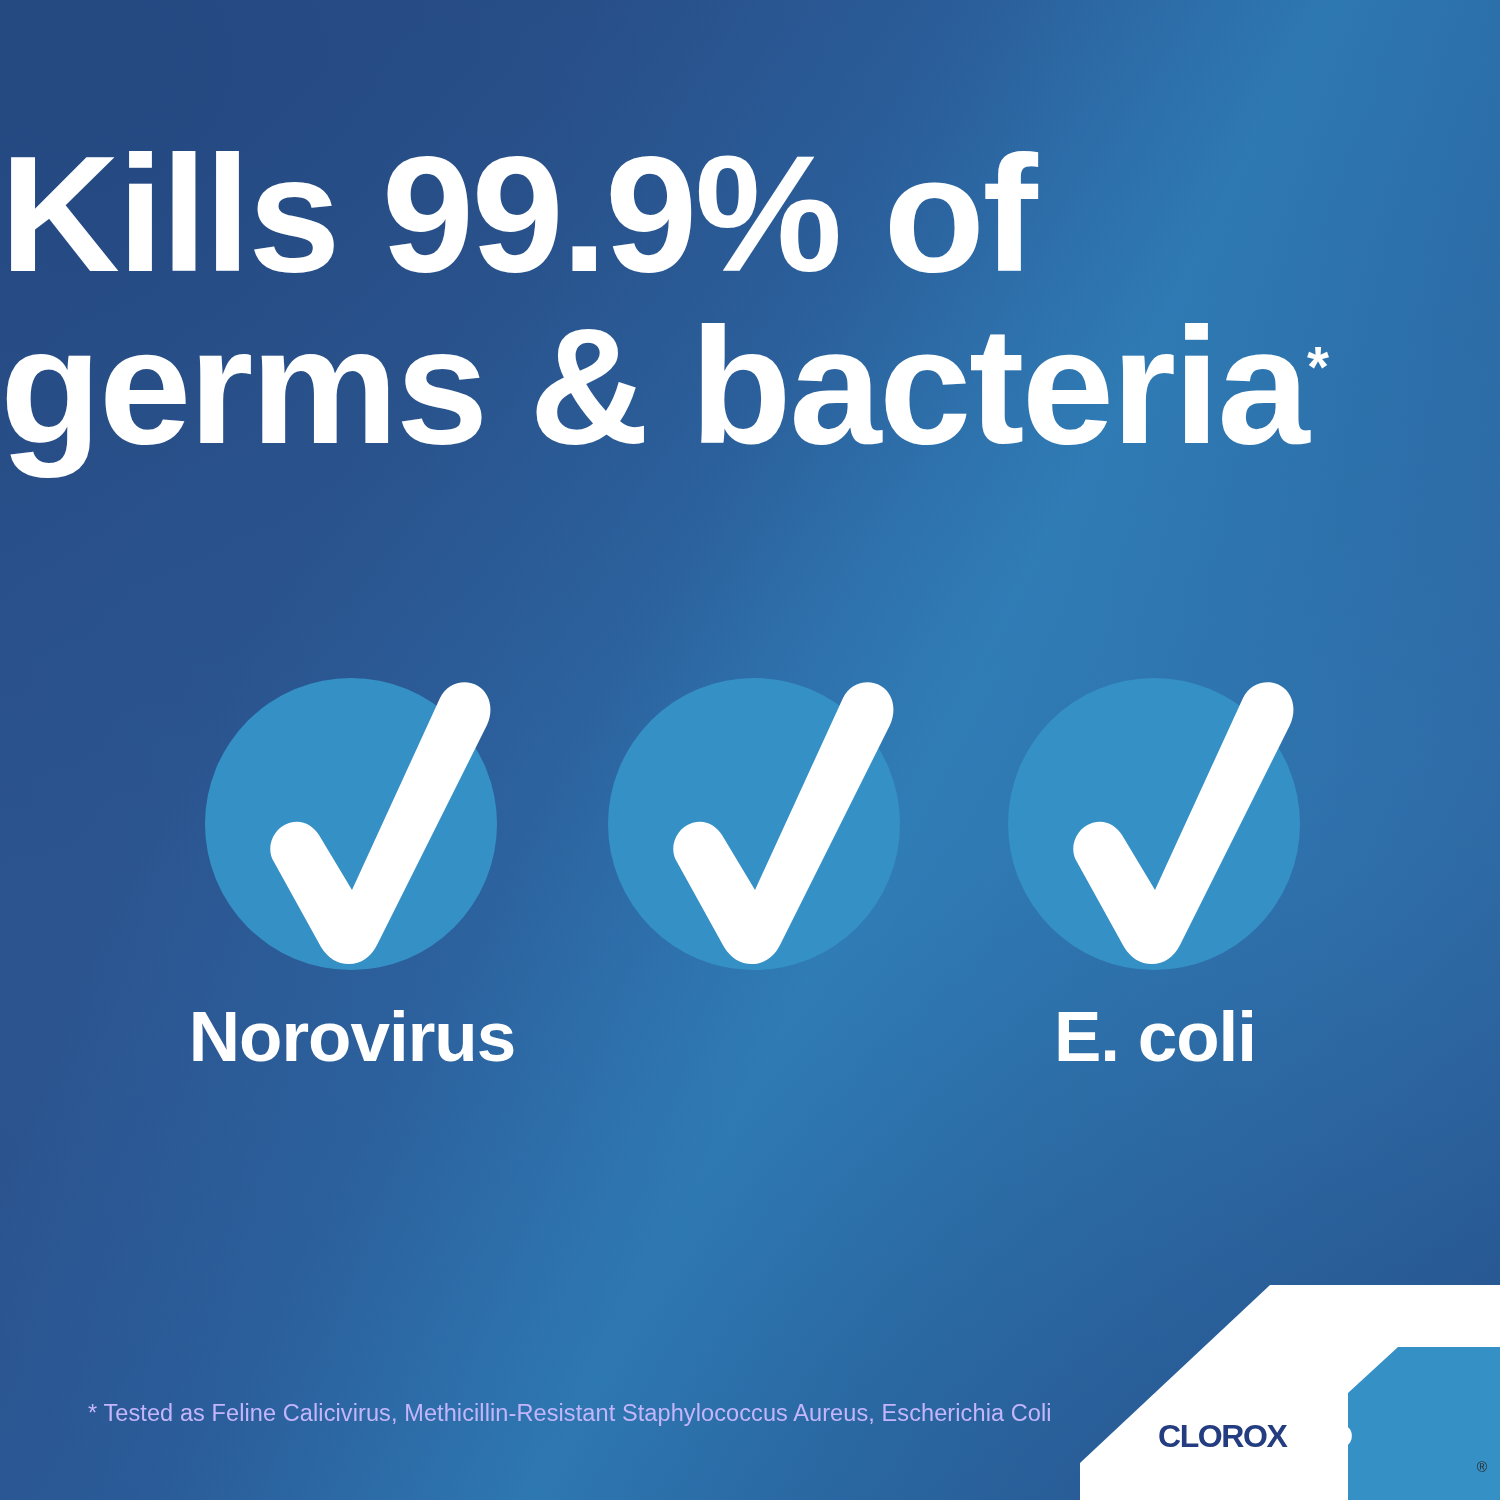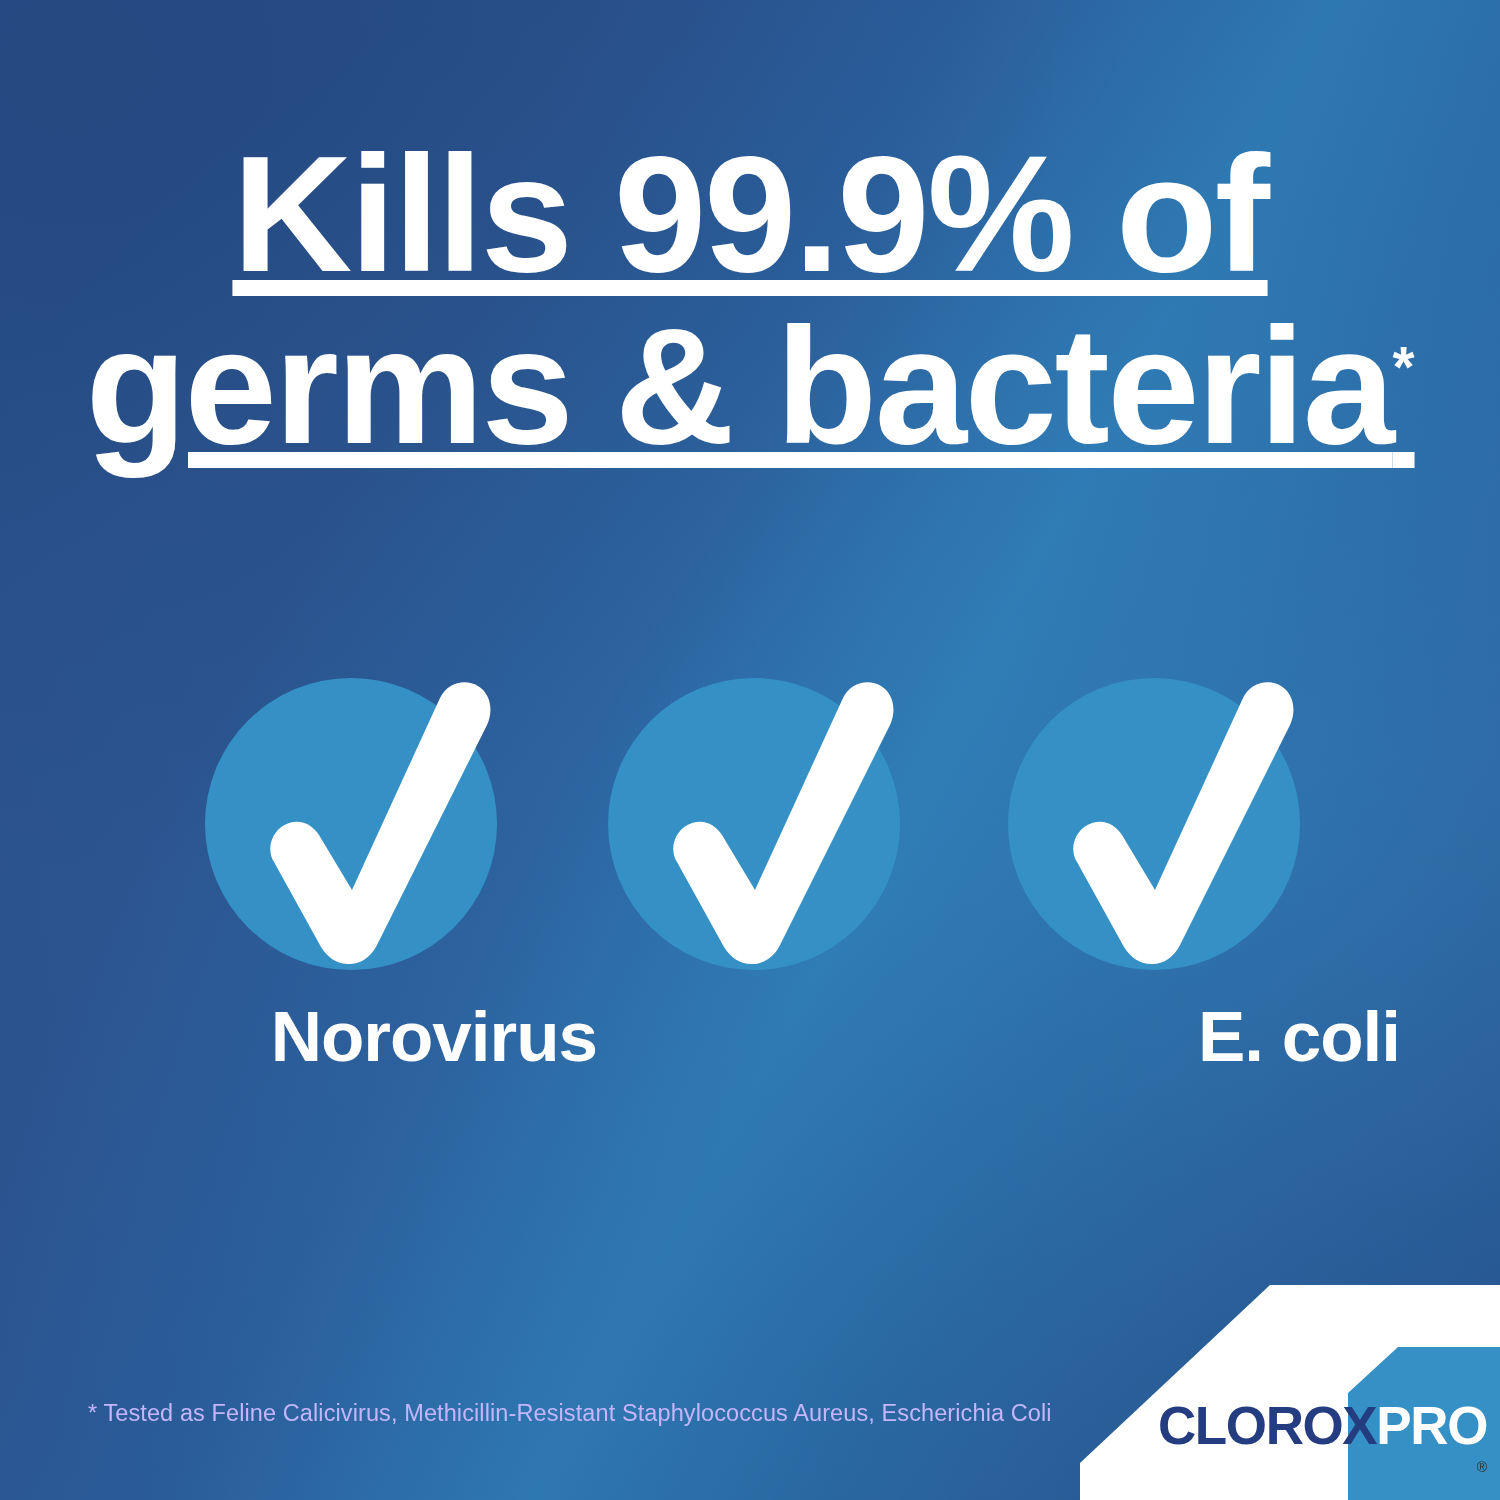--- a/index.html
+++ b/index.html
@@ -38,28 +38,27 @@
       radial-gradient(120% 100% at 5% 4%, rgba(26,58,110,0.38) 0%, rgba(26,58,110,0.0) 55%),
       radial-gradient(130% 100% at 100% 100%, rgba(24,56,108,0.35) 0%, rgba(24,56,108,0.0) 50%);
   }
 
   
   .headline {
     position: absolute;
     left: 0;
     top: 128px;
     width: 1500px;
-    text-align: center;
+    text-align: left;
     color: #ffffff;
     font-size: 166px;
     line-height: 172px;
     font-weight: 700;
     letter-spacing: -2.5px;
     white-space: nowrap;
-    text-decoration: underline;
   }
   .headline .line { display: block; }
   .headline sup {
     font-size: 0.34em;
     font-weight: 700;
     vertical-align: super;
     line-height: 0;
     letter-spacing: 0;
   }
 
@@ -96,21 +95,21 @@
     top: 0;
     width: 310px;
     height: 320px;
     overflow: visible;
   }
   .badge-label {
     position: absolute;
     left: -90px;
     top: 334px;
     width: 490px;
-    text-align: right;
+    text-align: center;
     color: #ffffff;
     font-size: 71px;
     font-weight: 700;
     letter-spacing: -1px;
     white-space: nowrap;
   }
 
   
   .footnote {
     position: absolute;
@@ -130,21 +129,21 @@
     bottom: 0;
     width: 420px;
     height: 215px;
     overflow: hidden;
   }
   .logo svg { display: block; }
   .logo-word {
     position: absolute;
     left: 78px;
     bottom: 48px;
-    font-size: 53px;
+    font-size: 32px;
     font-weight: 700;
     letter-spacing: -1.4px;
     line-height: 1;
   }
   .logo-clorox { color: #243c80; }
   .logo-pro { color: #ffffff; }
   .logo-reg {
     position: absolute;
     right: 13px;
     bottom: 26px;

